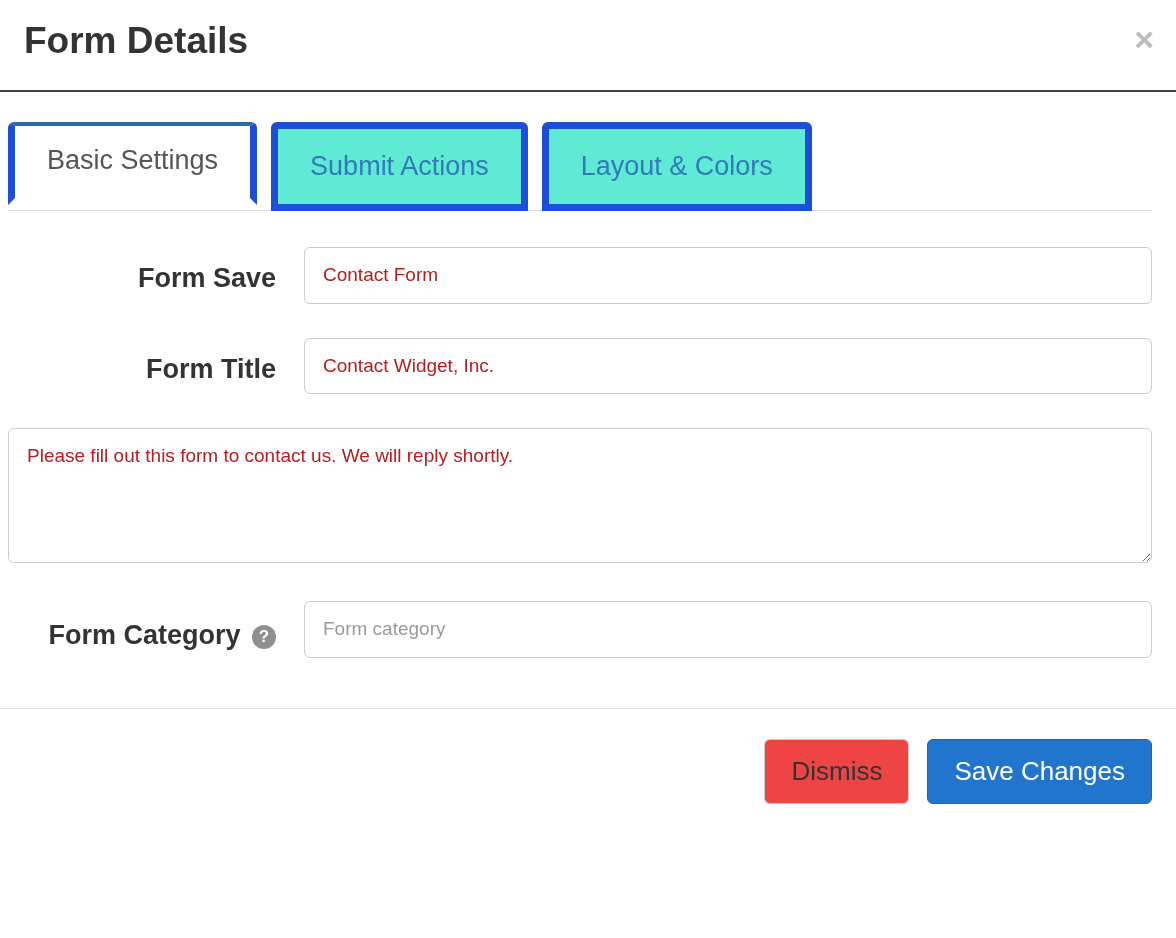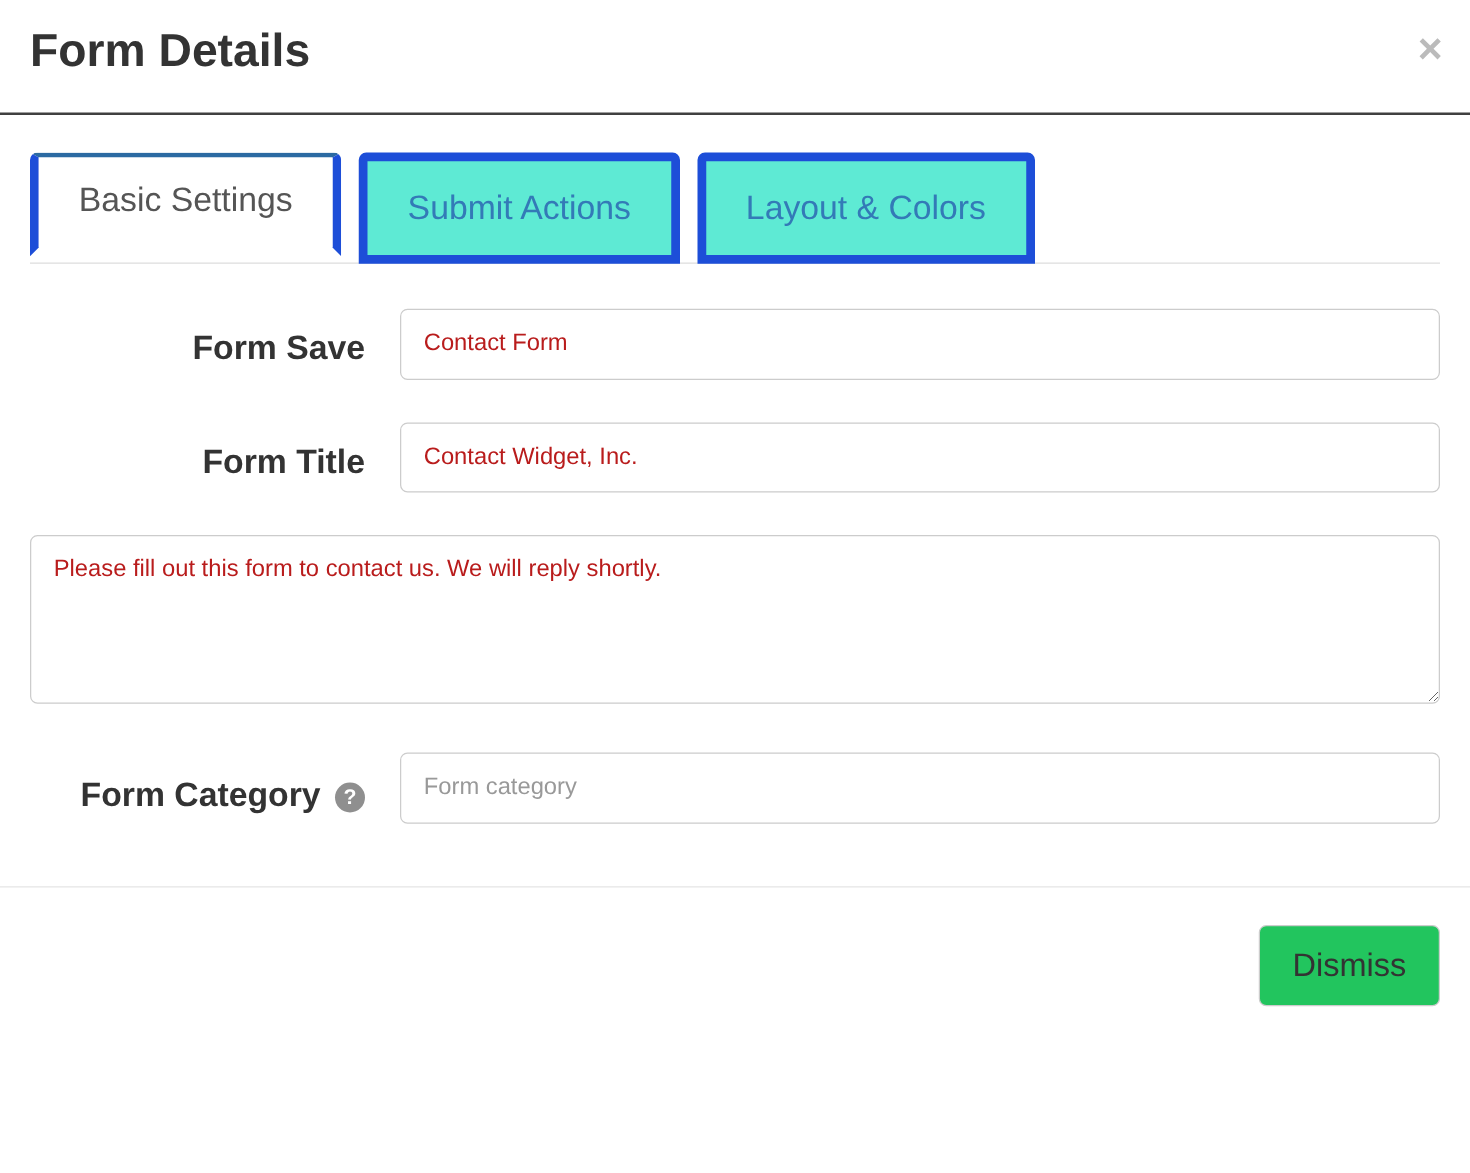--- a/index.html
+++ b/index.html
@@ -33,21 +33,21 @@
     font-size: 34px;
     line-height: 1;
     color: #bbb;
     cursor: pointer;
     background: none;
     border: none;
     padding: 0;
     font-weight: 700;
   }
   .modal-body {
-    padding: 0 24px 40px 24px;
+    padding: 0 24px 40px 8px;
   }
   .nav-tabs {
     display: flex;
     list-style: none;
     margin: 30px 0 0 0;
     padding: 0;
     border-bottom: 1px solid #ddd;
     gap: 14px;
   }
   .nav-tabs li {
@@ -133,21 +133,21 @@
   .btn {
     font-size: 26px;
     padding: 14px 26px;
     border-radius: 6px;
     cursor: pointer;
     border: 1px solid transparent;
     font-family: inherit;
     line-height: 1.35;
   }
   .btn-default {
-    background: #22c55e;
+    background: #ef4444;
     border-color: #ccc;
     color: #333;
   }
   .btn-primary {
     background: #2175cc;
     border-color: #1b66b6;
     color: #fff;
   }
 </style>
 </head>
@@ -204,15 +204,16 @@
         <div class="control-input">
           <input type="text" class="form-control" placeholder="Form category" style="">
         </div>
       </div>
 
     </div>
   </div>
 
   <div class="modal-footer">
     <button class="btn btn-default">Dismiss</button>
+    <button class="btn btn-primary">Save Changes</button>
   </div>
 
 </div>
 
 </body></html>

